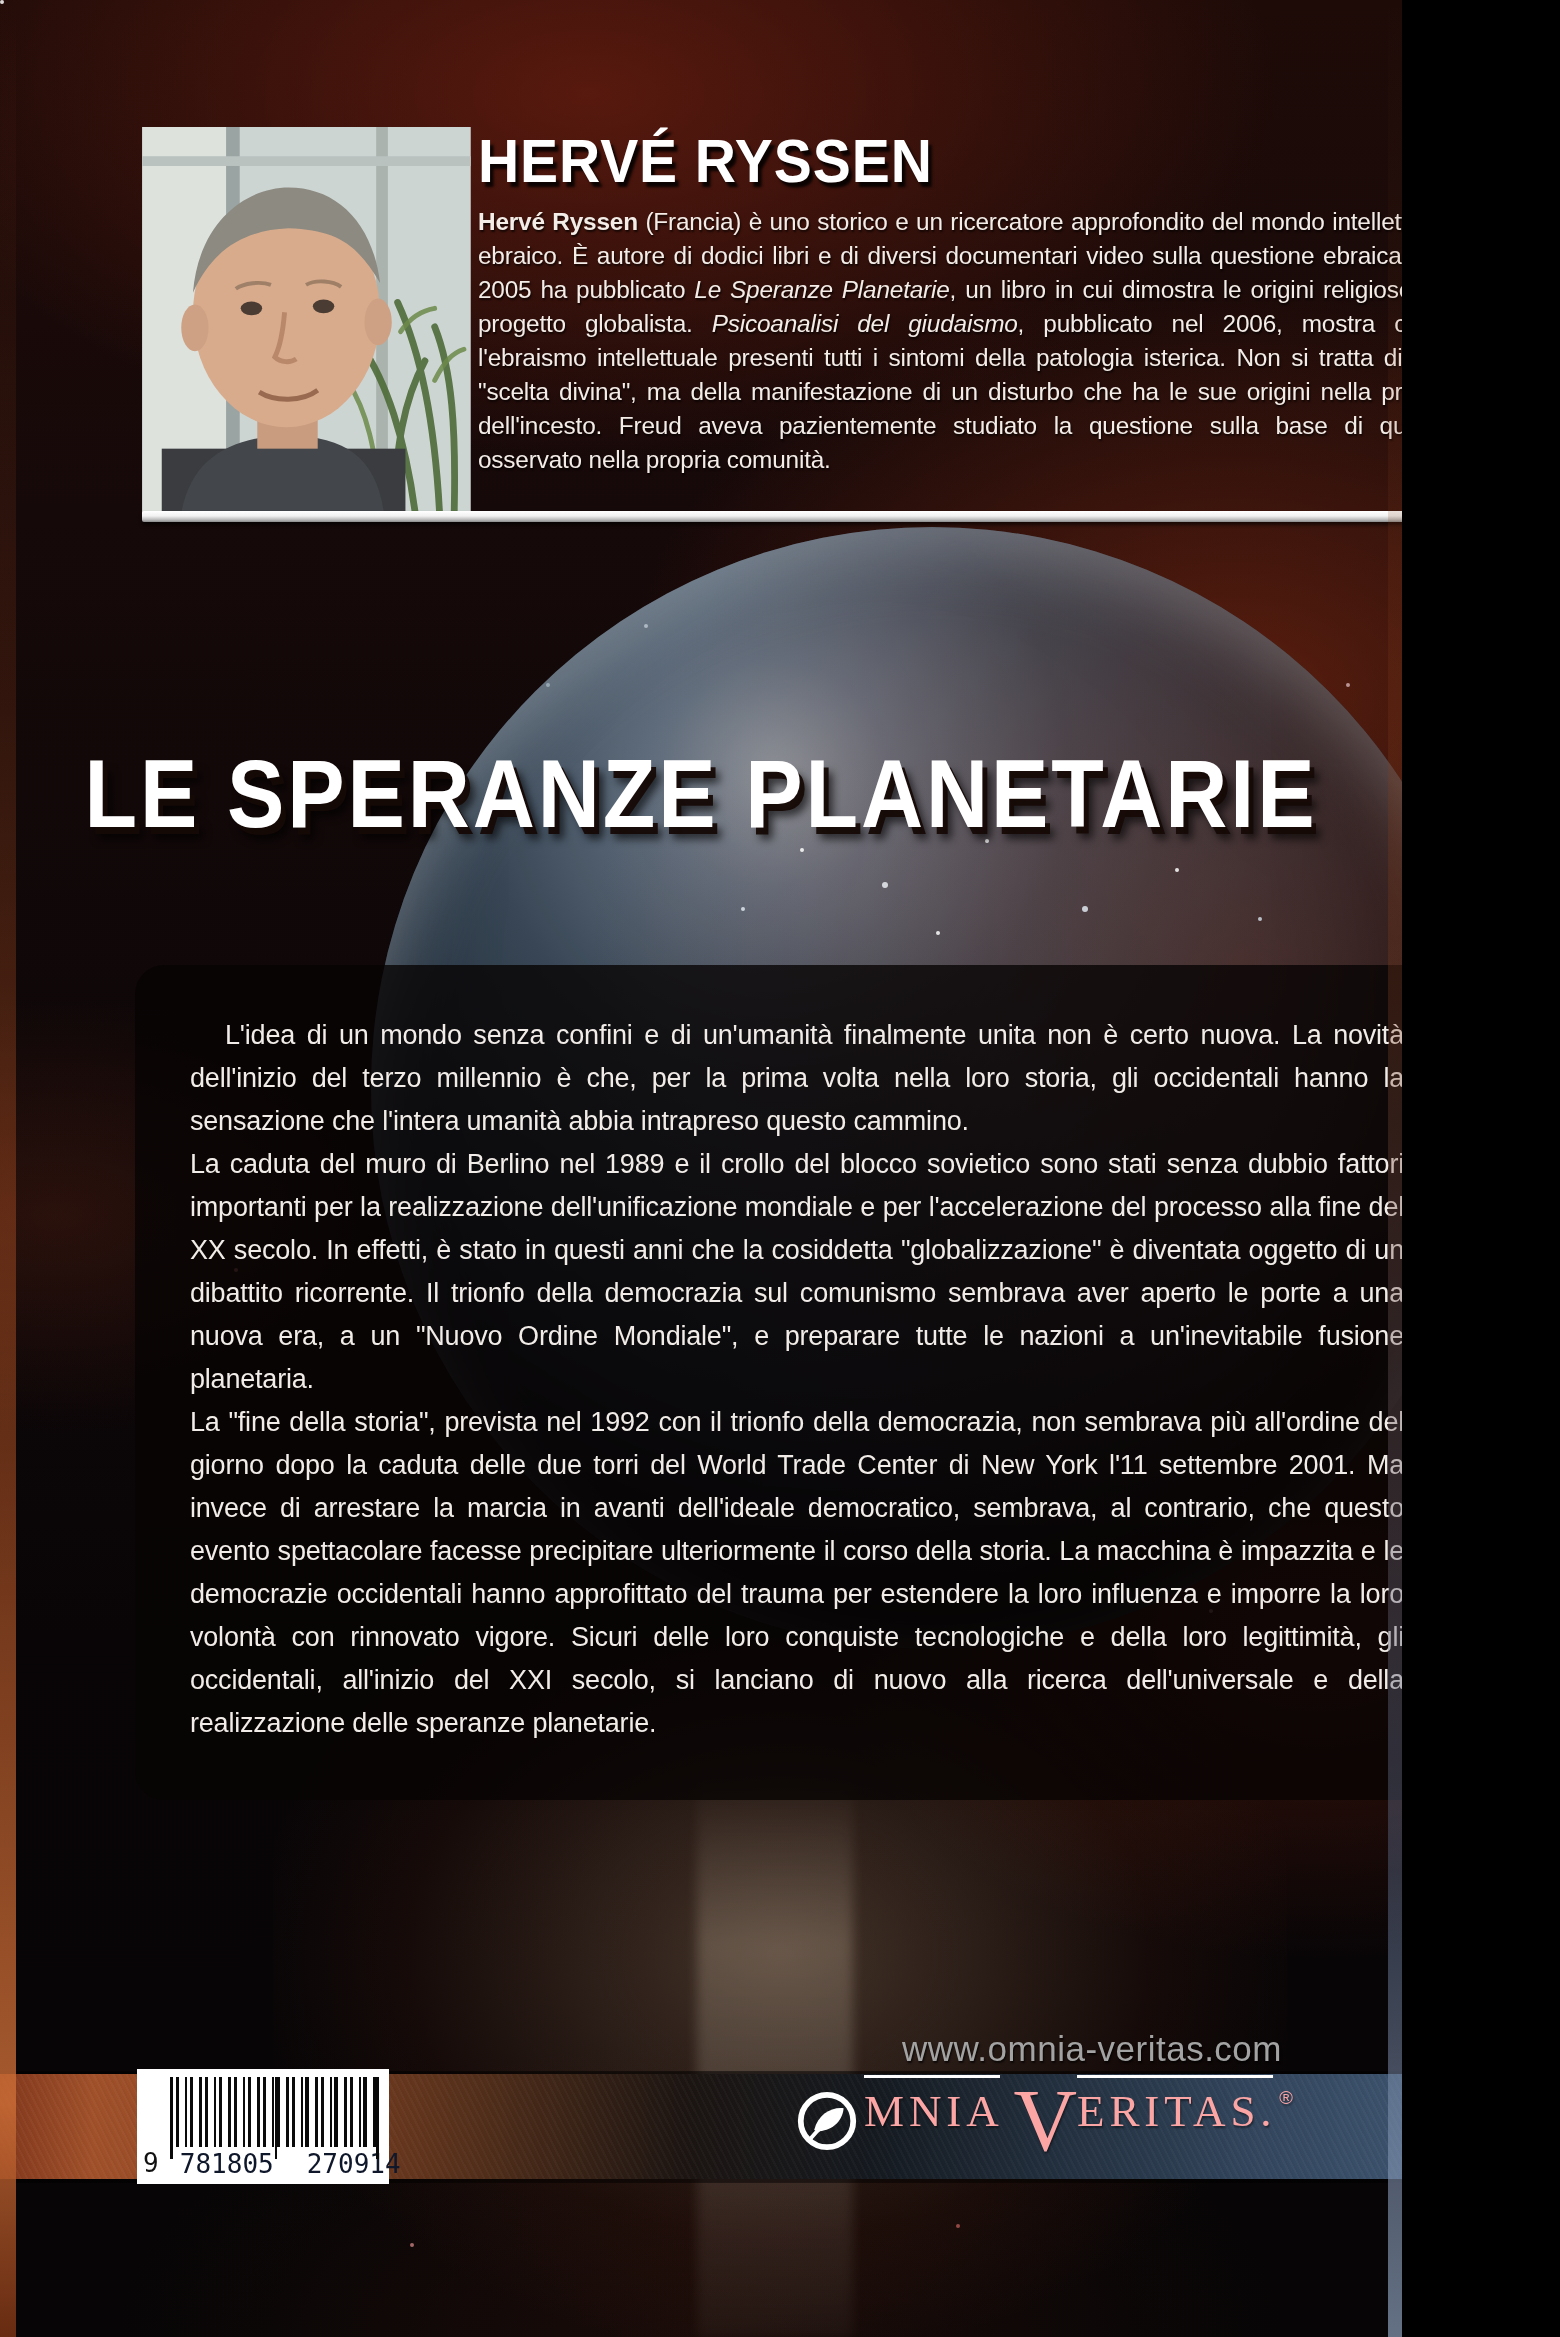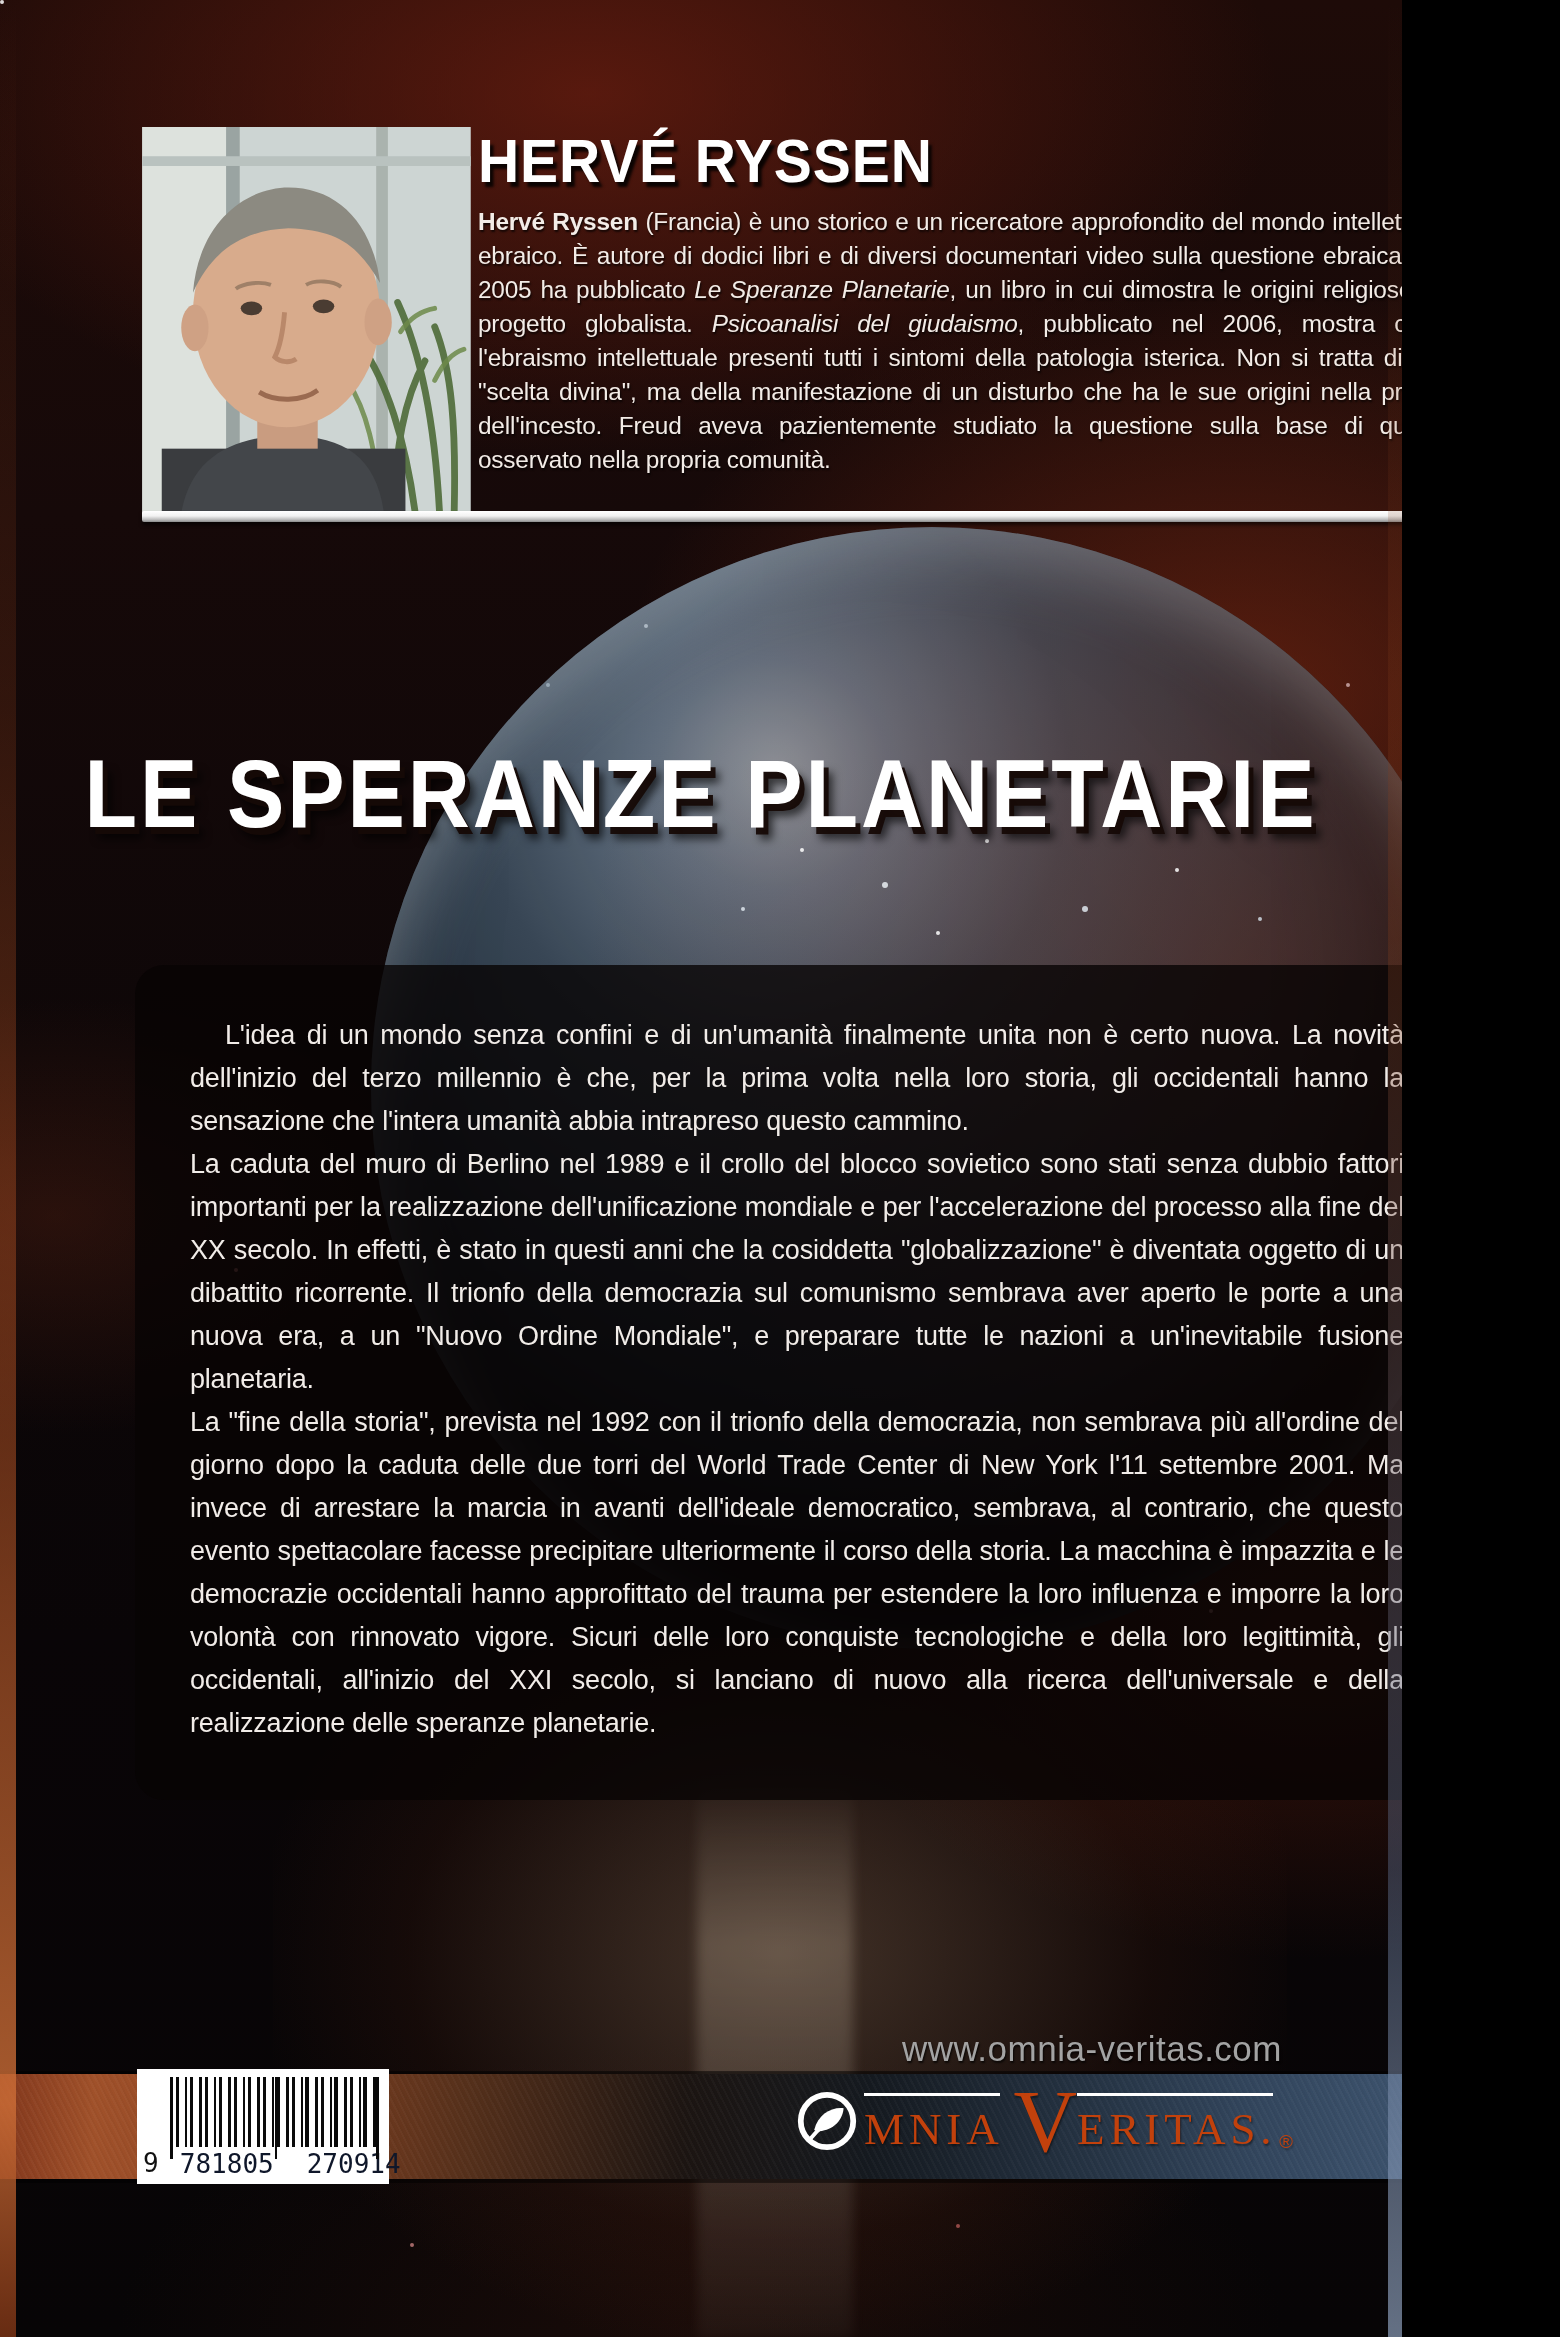--- a/index.html
+++ b/index.html
@@ -79,21 +79,21 @@
   .barcode-bars::before,.barcode-bars::after{content:"";position:absolute;top:0;width:2.9px;height:82px;background:#0a0a0a;}
   .barcode-bars::before{left:0;}
   .barcode-bars::after{right:0;}
   .guard-mid{position:absolute;left:50%;top:0;width:2.9px;height:82px;background:#0a0a0a;}
   .barcode-digits{display:flex;align-items:flex-end;margin-top:2px;
     font-family:"DejaVu Sans Mono",monospace;font-size:26px;color:#0f172a;}
   .bc-prefix{position:absolute;left:5.9px;bottom:5.9px;font-family:"DejaVu Sans Mono",monospace;font-size:26px;color:#111;}
   .bc-g1{margin-left:9.8px;}
   .bc-g2{margin-left:33px;}
 
-  .logo{position:absolute;right:109px;top:2089px;z-index:7;display:flex;align-items:flex-end;color:#c2410c;
+  .logo{position:absolute;right:109px;top:2089px;z-index:7;display:flex;color:#fca5a5;
     font-family:"Liberation Serif",serif;text-shadow:1px 2px 2px rgba(0,0,0,.45);}
   .logo-o{width:64px;height:64px;margin-right:4.9px;}
   .logo-small{position:relative;font-size:45px;line-height:1;letter-spacing:4.9px;margin-bottom:1px;}
   .logo-small::before{content:"";position:absolute;left:0;right:3.9px;top:-13.7px;height:2.9px;background:#fff;}
   .logo-big{font-size:88px;line-height:.72;margin-left:9.8px;}
   .logo-reg{font-size:18.5px;line-height:1;margin-left:2.9px;margin-bottom:2px;font-family:"Liberation Sans",sans-serif;}
 </style>
 </head>
 <body>
 

